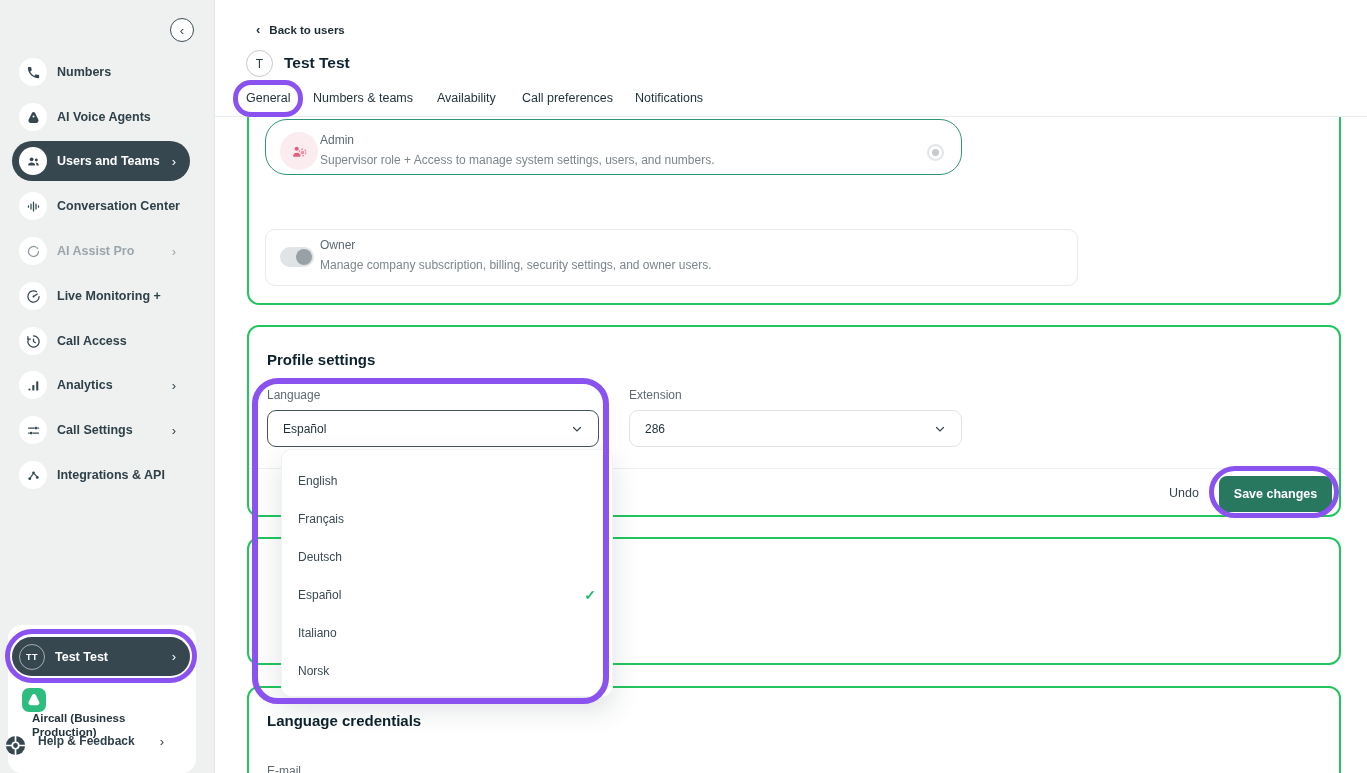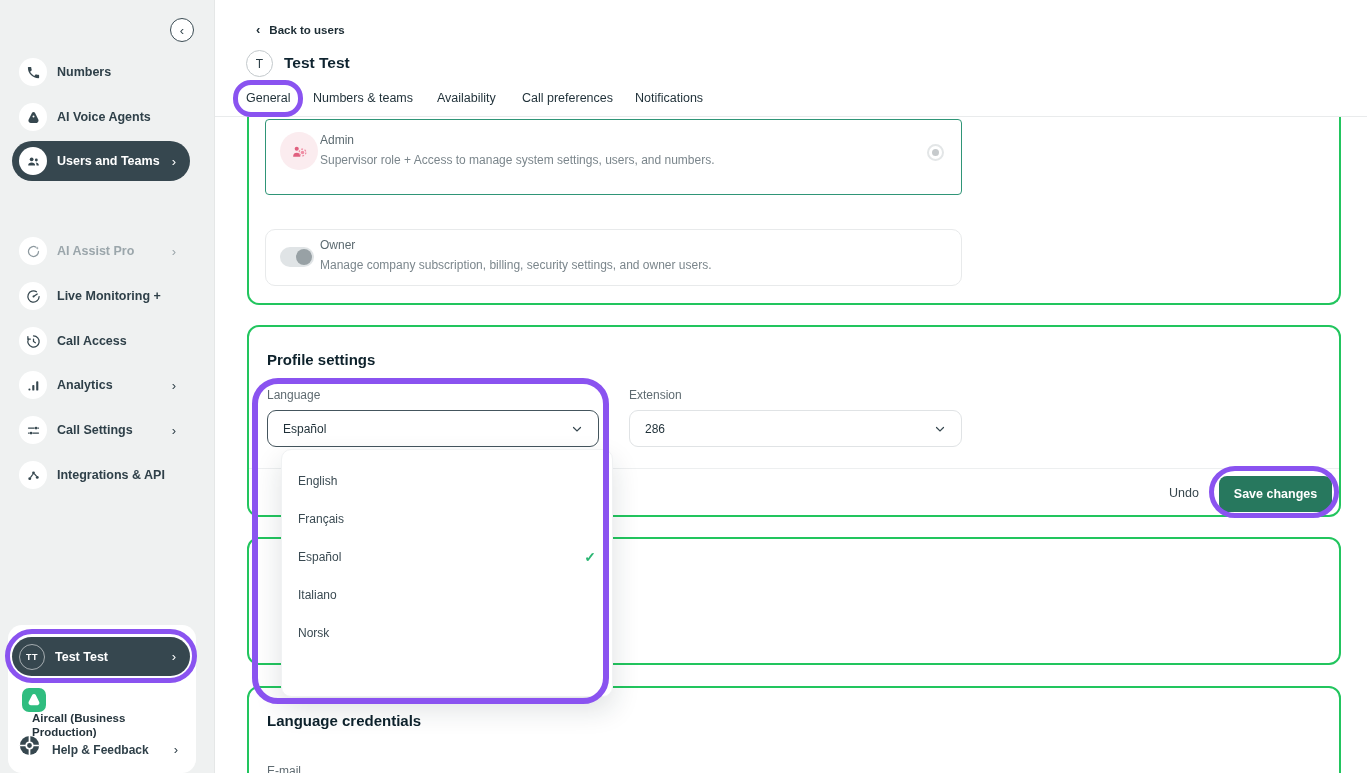--- a/index.html
+++ b/index.html
@@ -49,21 +49,21 @@
   .user-avatar {
     width:26px; height:26px; margin-left:7px; border-radius:50%;
     border:1px solid rgba(255,255,255,0.55); color:#fff; font-size:9px;
     font-weight:700; letter-spacing:.5px; display:flex; align-items:center; justify-content:center;
   }
   .user-name { margin-left:10px; color:#fff; font-size:12.5px; font-weight:700; }
   .user-chev { margin-left:auto; margin-right:14px; color:#fff; font-size:13px; }
   .ws-row { position:absolute; left:22px; top:688px; display:flex;flex-direction:column; }
   .ws-ic { width:24px; height:24px; flex:0 0 24px; }
   .ws-label { margin-left:10px; width:122px; font-size:11.5px; font-weight:600; color:#25343c; line-height:1.2; }
-  .help-row { position:absolute; left:18px; top:734px; width:160px; display:flex; align-items:flex-end; cursor:pointer; }
+  .help-row { position:absolute; left:4px; top:734px; width:160px; display:flex; align-items:flex-start; cursor:pointer; }
   .help-ic { width:23px; height:23px; color:#36474f; }
   .help-label { margin-left:11px; font-size:12px; font-weight:600; color:#2f4049; }
   .help-chev { margin-left:auto; font-size:13px; color:#2f4049; }
 
   
   .back-link {
     position:absolute; left:256px; top:23px; display:flex; align-items:center; gap:9px;
     font-size:11.5px; font-weight:600; color:#1c2c34; cursor:pointer;
   }
   .back-chev { font-size:13px; line-height:1; }
@@ -73,37 +73,37 @@
     font-size:12px; color:#2c3d45;
   }
   .page-title { position:absolute; left:284px; top:54px; font-size:15.5px; font-weight:700; color:#0f2430; }
   .tab { position:absolute; top:91px; font-size:12.5px; font-weight:500; color:#1f3038; cursor:pointer; }
   .tab-border { position:absolute; left:215px; right:0; top:116px; height:1px; background:#e9ebec; }
 
   
   .card { position:absolute; background:#fff; border:2px solid #22c55e; border-radius:12px; }
   .roles-card { left:247px; top:117px; width:1094px; height:188px; border-top:none; border-radius:0 0 12px 12px; }
   .role-option {
-    position:absolute; left:16px; top:2px; width:697px; height:76px;
-    border:1.5px solid #2f9577; border-radius:4px; background:#fff; cursor:pointer;padding-left:16px;
+    position:absolute; left:16px; top:2px; width:697px; height:56px;
+    border:1.5px solid #2f9577; border-radius:22px; background:#fff; cursor:pointer;padding-left:16px;
   }
   .role-pink-ic {
     position:absolute; left:14px; top:12px; width:38px; height:38px; border-radius:50%;
     background:#fbecef; display:flex; align-items:center; justify-content:center;
   }
   .role-name { position:absolute; left:54px; top:13px; font-size:12px; color:#5c6a70; }
   .role-desc { position:absolute; left:54px; top:33px; font-size:12px; color:#7b868c; }
   .radio {
     position:absolute; right:17px; top:24px; width:17px; height:17px; border-radius:50%;
     border:2px solid #e3e6e7; background:#fff; display:flex; align-items:center; justify-content:center;
   }
   .radio::after { content:""; width:7px; height:7px; border-radius:50%; background:#c6cacc; }
   .adv-title { position:absolute; left:17px; top:82px; font-size:12.5px; font-weight:700; color:#13262f;margin-top:37px; }
   .owner-card {
-    position:absolute; left:16px; top:112px; width:697px; height:57px;
+    position:absolute; left:16px; top:112px; width:813px; height:57px;
     border:1px solid #e8eaeb; border-radius:10px; background:#fff;
   }
   .toggle { position:absolute; left:14px; top:17px; width:34px; height:20px; border-radius:10px; background:#e0e4e6; cursor:pointer; }
   .toggle::after { content:""; position:absolute; right:2px; top:2px; width:16px; height:16px; border-radius:50%; background:#98a1a5; }
   .owner-name { position:absolute; left:54px; top:8px; font-size:12px; color:#5c6a70; }
   .owner-desc { position:absolute; left:54px; top:28px; font-size:12px; color:#7b868c;text-align:right; }
 
   .profile-card { left:247px; top:325px; width:1094px; height:192px; }
   .section-title { position:absolute; left:18px; top:24px; font-size:15px; font-weight:700; color:#0e222c; }
   .field-label { position:absolute; top:61px; font-size:12px; color:#5f6b71; }
@@ -178,20 +178,28 @@
           <circle cx="9" cy="8.5" r="3"></circle>
           <path d="M3.5 18c0-3 2.5-4.5 5.5-4.5s5.5 1.5 5.5 4.5v.5h-11V18z"></path>
           <circle cx="16.5" cy="9.5" r="2.3"></circle>
           <path d="M15.5 13.6c2.6.2 5 1.6 5 4.4v.5h-3.6c0-2-.5-3.7-1.4-4.9z"></path>
         </svg>
       </span>
     <span class="nav-label">Users and Teams</span>
     <span class="nav-chev">›</span>
   </div>
 
+  <div class="nav-item" style="top:186px">
+    <span class="nav-ic">
+        <svg viewBox="0 0 24 24" fill="none" stroke="currentColor" stroke-width="2" stroke-linecap="round">
+          <path d="M4 11v2M8 8v8M12 5v14M16 8v8M20 11v2"></path>
+        </svg>
+      </span>
+    <span class="nav-label">Conversation Center</span>
+  </div>
 
   <div class="nav-item disabled" style="top:231px">
     <span class="nav-ic">
         <svg viewBox="0 0 24 24" fill="none" stroke="currentColor" stroke-width="2" stroke-linecap="round">
           <path d="M20 12a8 8 0 1 1-4-6.9"></path>
           <path d="M18 4l.7 1.8 1.8.7-1.8.7L18 9l-.7-1.8-1.8-.7 1.8-.7z" fill="currentColor" stroke="none"></path>
         </svg>
       </span>
     <span class="nav-label">AI Assist Pro</span>
     <span class="nav-chev">›</span>
@@ -354,20 +362,23 @@
 </section>
 
 <div class="dropdown">
   <div class="dd-item">
     <span>English</span>
   </div>
   <div class="dd-item">
     <span>Français</span>
   </div>
   <div class="dd-item">
+    <span>Deutsch</span>
+  </div>
+  <div class="dd-item">
     <span>Español</span>
     <span class="dd-check">✓</span>
   </div>
   <div class="dd-item">
     <span>Italiano</span>
   </div>
   <div class="dd-item">
     <span>Norsk</span>
   </div>
 </div>

